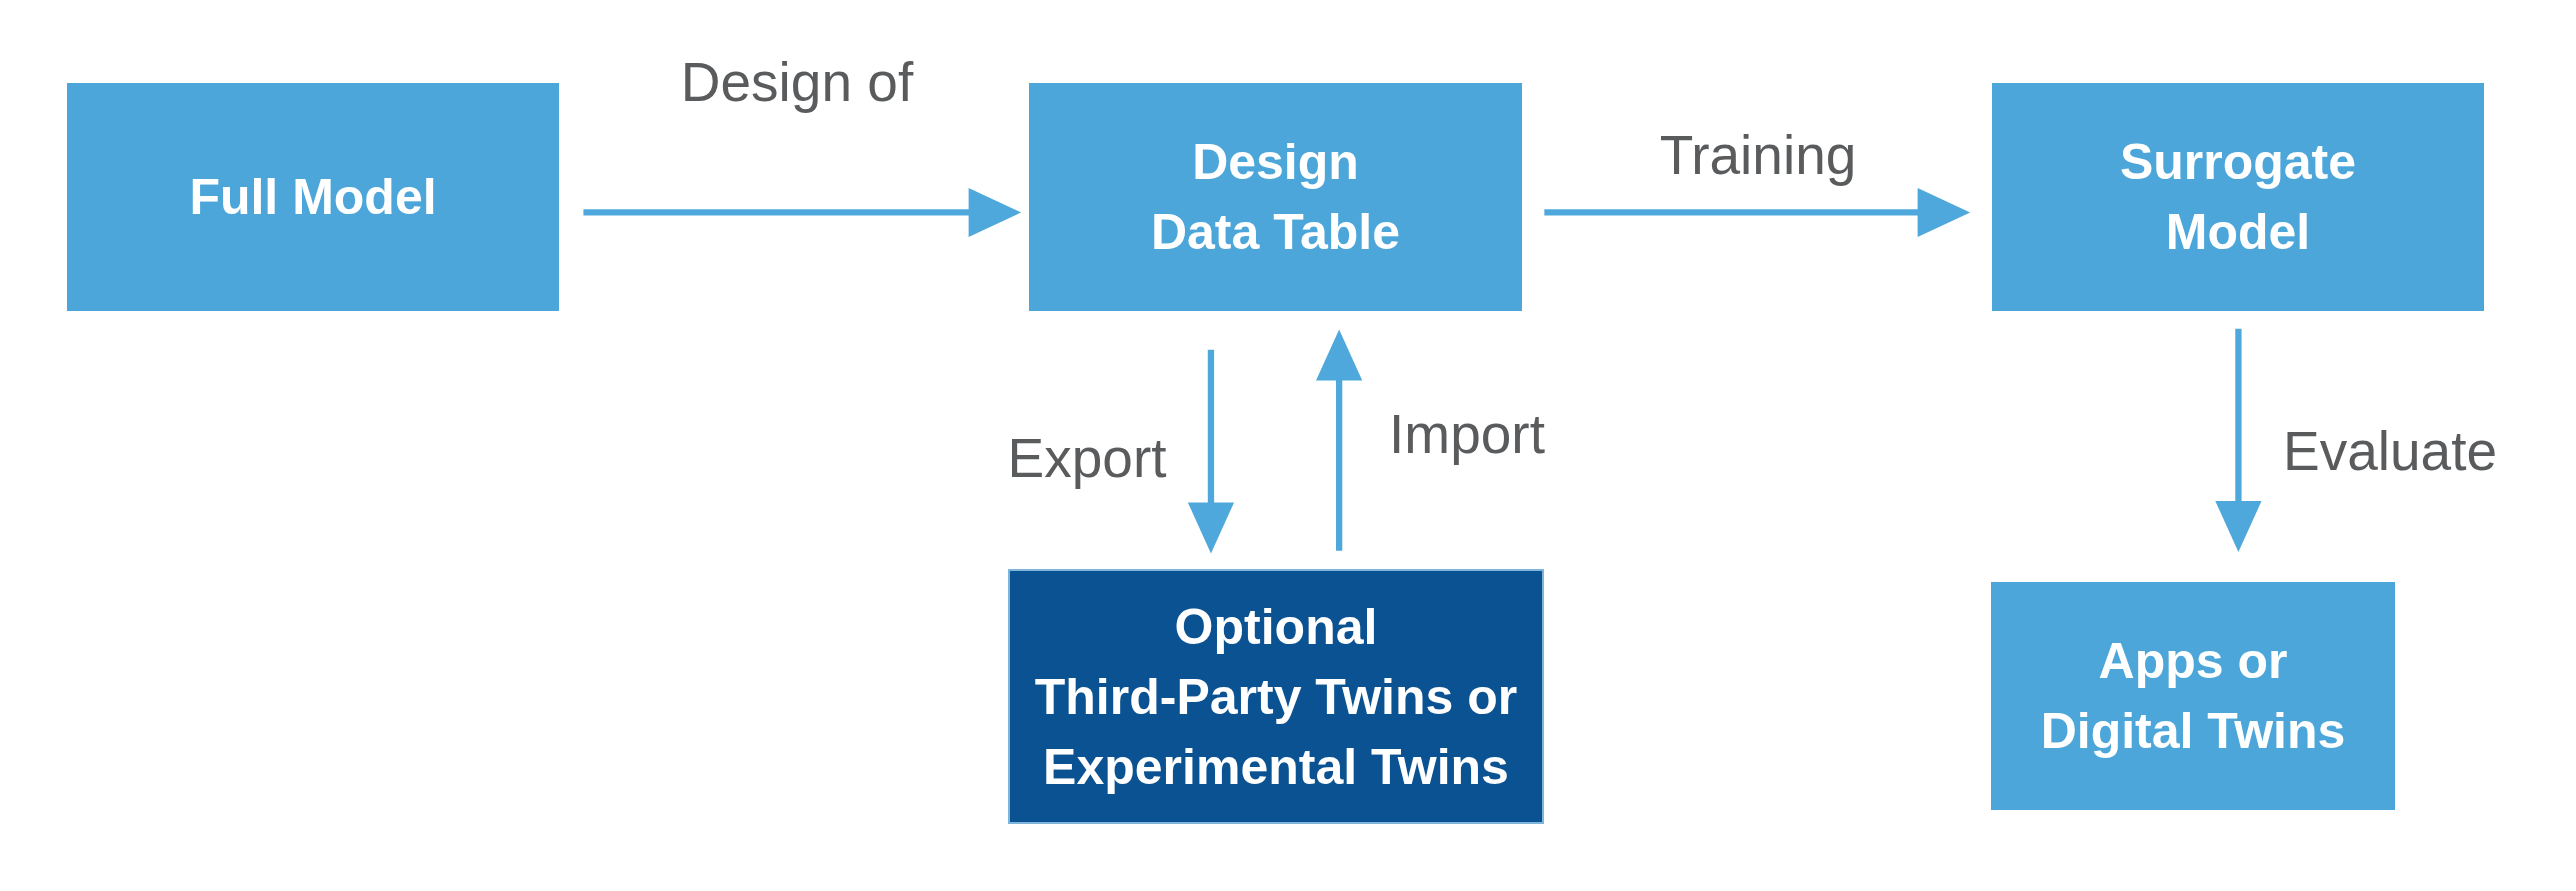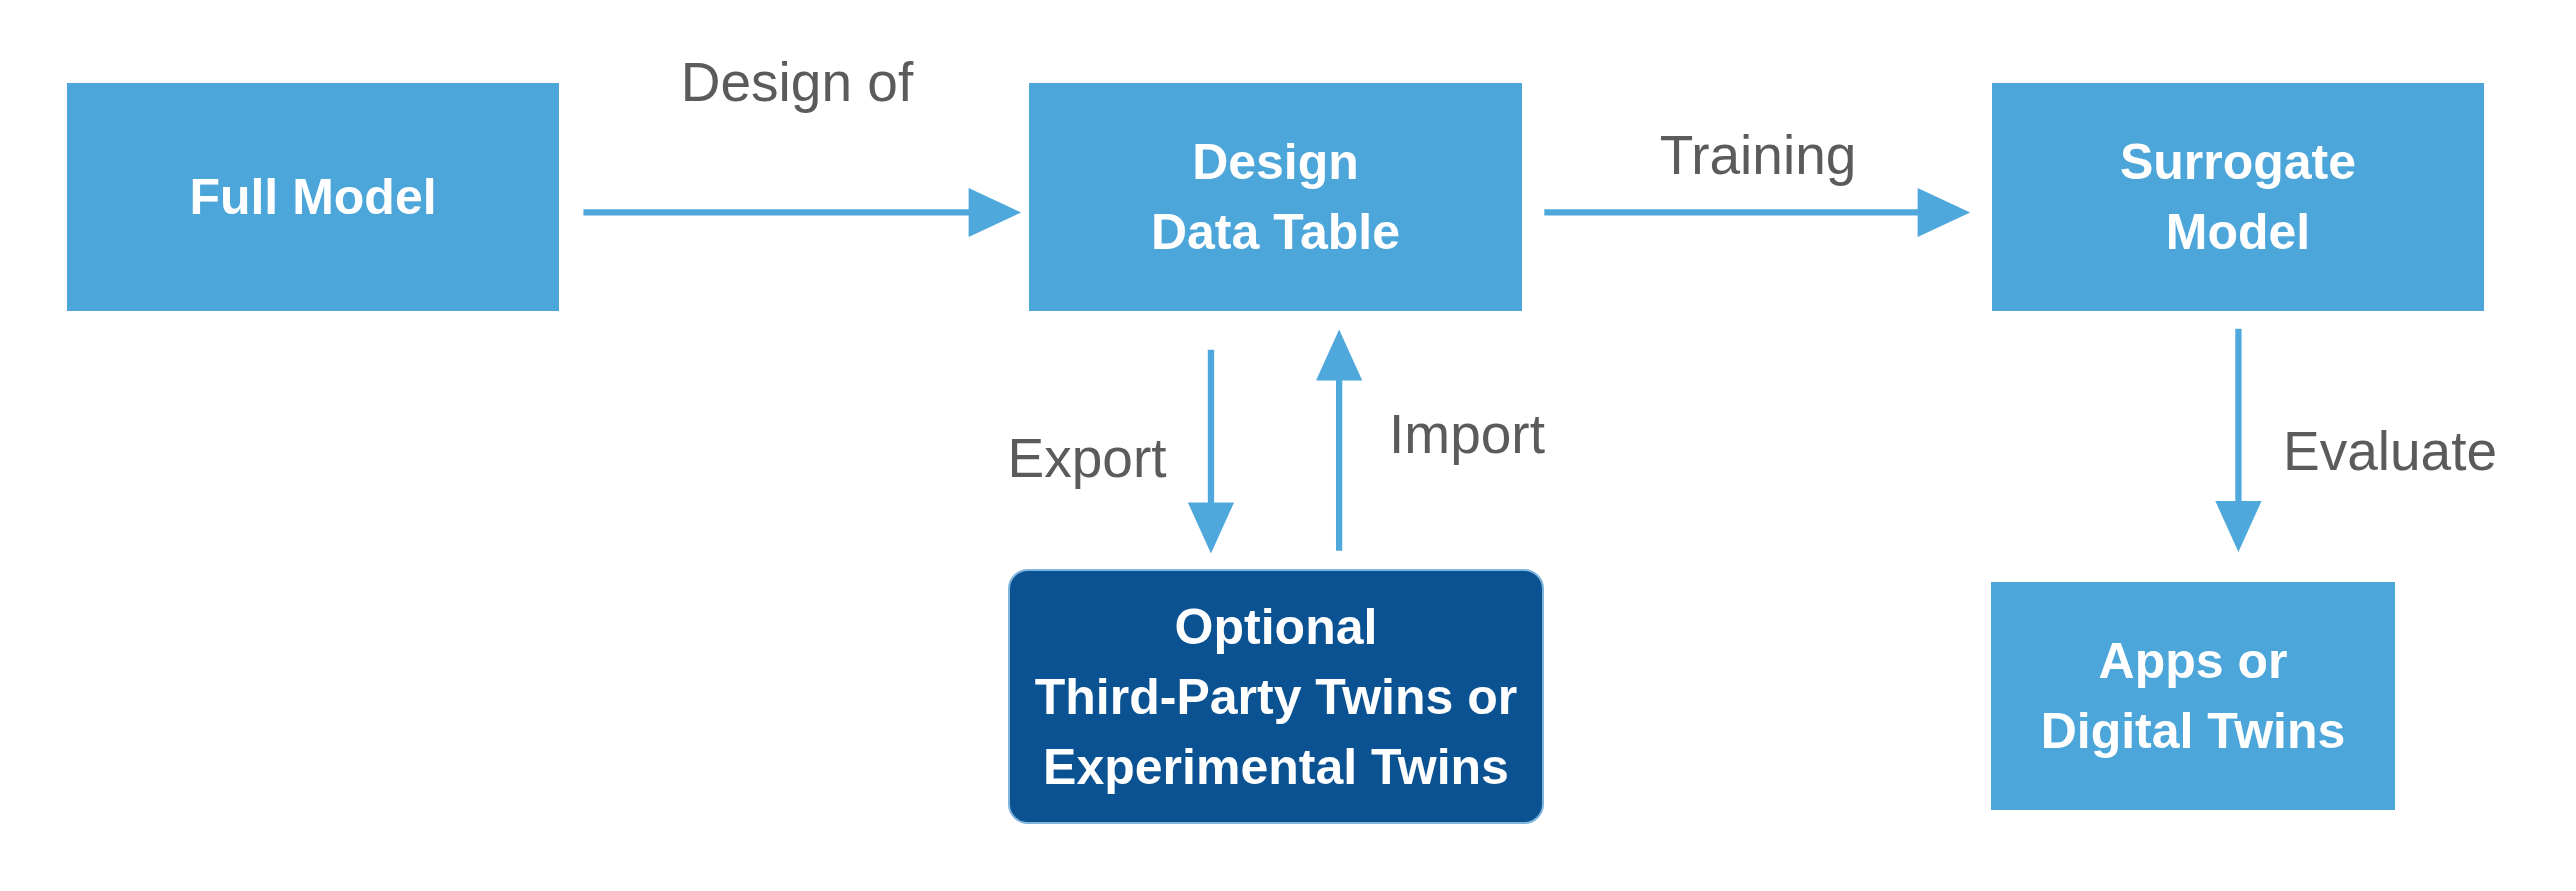--- a/index.html
+++ b/index.html
@@ -87,21 +87,21 @@
   <div class="node node--light" style="left:1029px;top:83px;width:493px;height:228px;align-items:center;">
     <span>Design</span>
     <span>Data Table</span>
   </div>
 
   <div class="node node--light" style="left:1992px;top:83px;width:492px;height:228px;">
     <span>Surrogate</span>
     <span>Model</span>
   </div>
 
-  <div class="node node--dark" style="left:1008px;top:569px;width:536px;height:255px;border-radius:20px;">
+  <div class="node node--dark" style="left:1008px;top:569px;width:536px;height:255px;">
     <span>Optional</span>
     <span>Third-Party Twins or</span>
     <span>Experimental Twins</span>
   </div>
 
   <div class="node node--light" style="left:1991px;top:582px;width:404px;height:228px;">
     <span>Apps or</span>
     <span>Digital Twins</span>
   </div>
 

